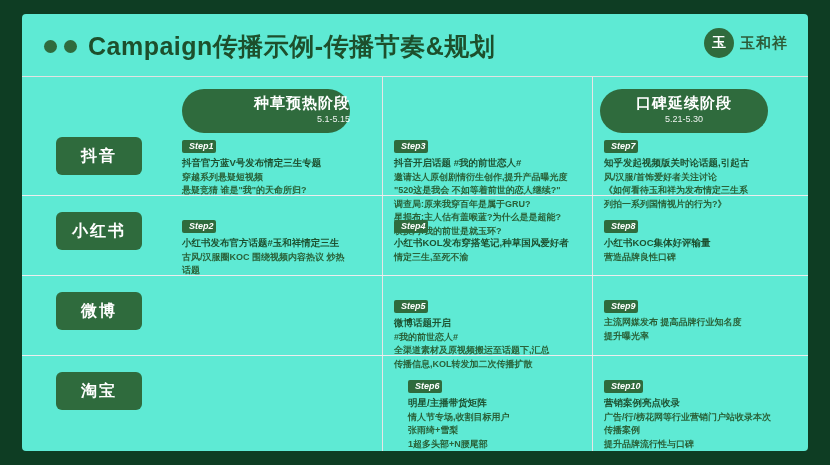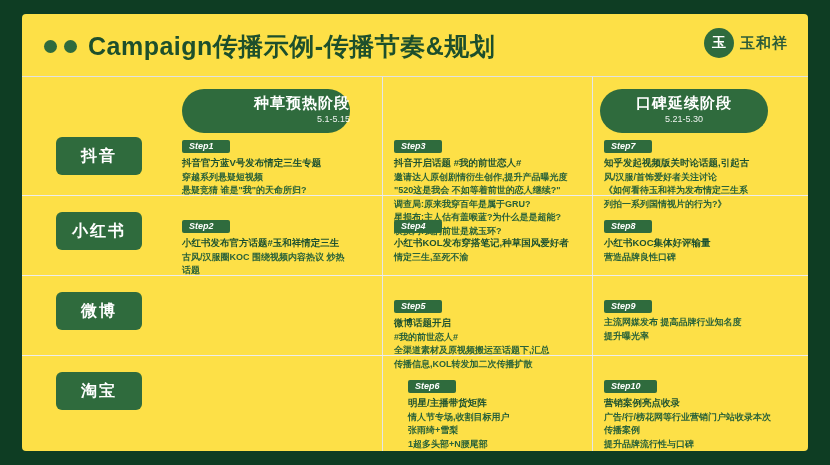--- a/index.html
+++ b/index.html
@@ -12,21 +12,21 @@
   .slide{
     position:relative;
     width:830px;height:465px;
     background:#0e3d23;
     box-sizing:border-box;
   }
   .card{
     position:absolute;
     left:22px;top:14px;
     width:786px;height:437px;
-    background:#fde047;
+    background:#5eead4;
     border-radius:4px;
     box-sizing:border-box;
     overflow:hidden;
   }
   
   .header{
     position:relative;
     height:62px;
     border-bottom:1px solid #e2e2e2;
   }
@@ -111,21 +111,21 @@
     width:192px;
     color:#1f5230;
   }
   .step .tag{
     display:inline-block;
     background:#2f6b3d;
     color:#fff;
     font-size:9px;
     font-weight:bold;
     font-style:italic;
-    padding:1px 16px 2px 7px;
+    padding:1px 2px 2px 7px;
     border-radius:2px;
     margin-bottom:3px;
   }
   .step .hl{
     font-size:9.5px;font-weight:bold;color:#1d5130;
     line-height:1.45;
     margin-bottom:1px;
   }
   .step .ln{
     font-size:9px;color:#2a6239;

